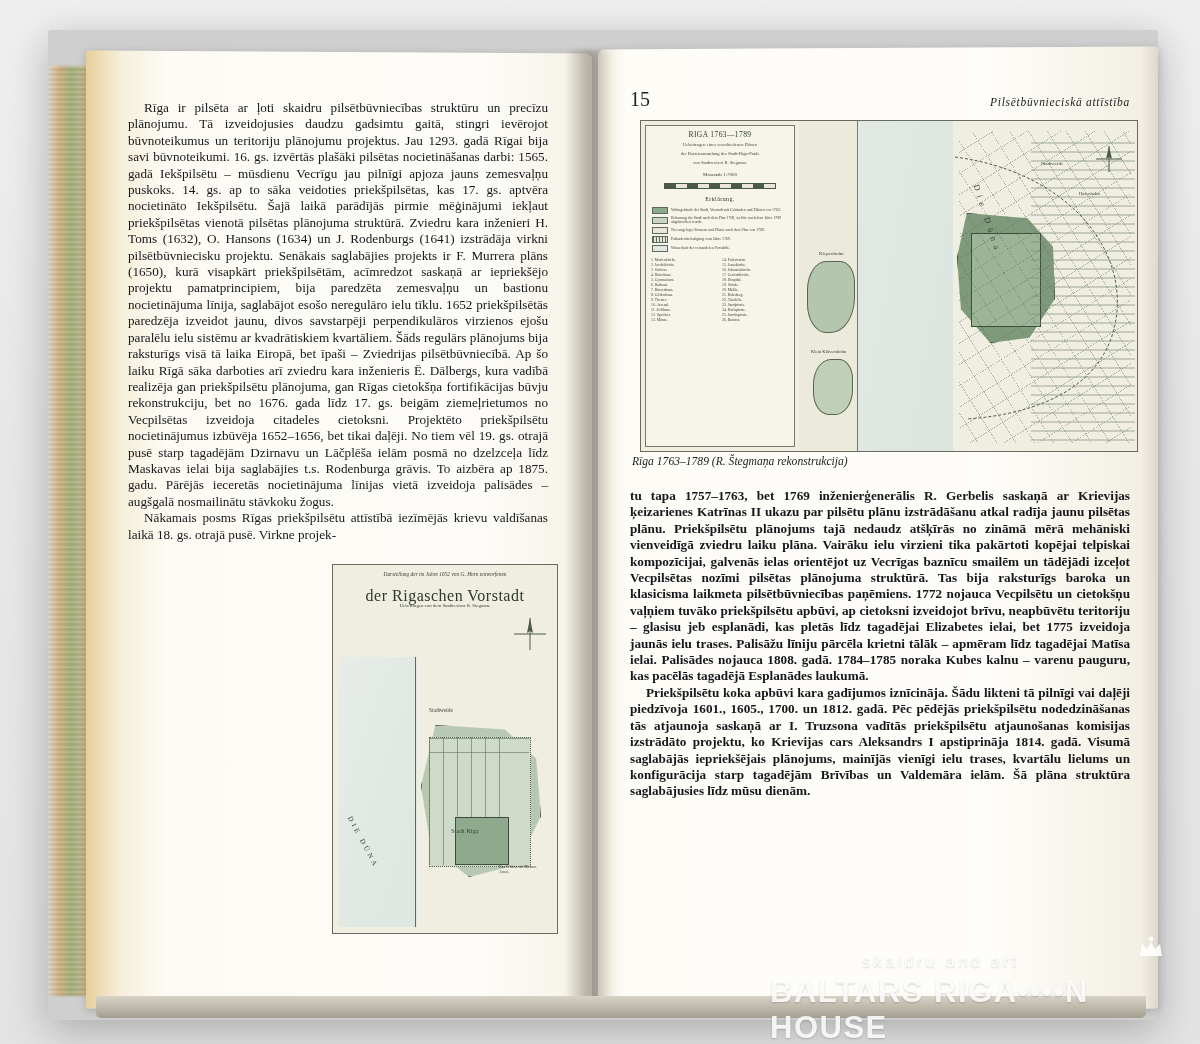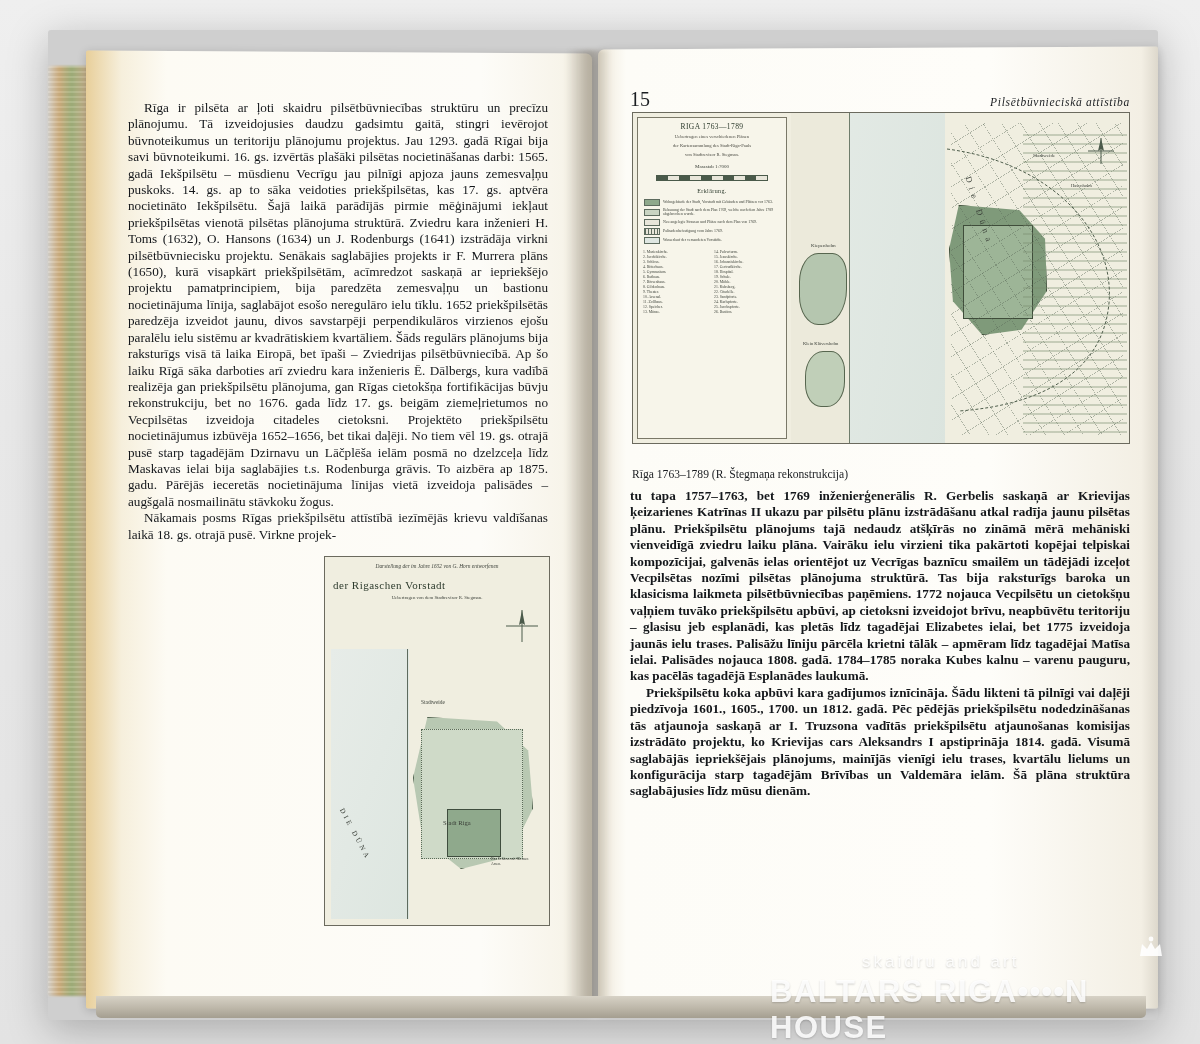--- a/index.html
+++ b/index.html
@@ -91,24 +91,24 @@
   
   .runhead{
     position:absolute;left:630px;top:88px;width:500px;
     display:flex;justify-content:space-between;align-items:baseline;
     font-size:12.5px;color:#1a1d21;
   }
   .runhead .folio{font-size:20px;}
   .runhead .rh-title{font-style:italic;letter-spacing:.7px;font-size:11.5px;}
 
   
-  figure{margin:0;}
+  figure{margin:8px;}
   .cap{
-    font-size:11.6px;line-height:14px;color:#1a1d21;
-    margin-top:18px;
+    font-style:italic;font-size:11.6px;line-height:14px;color:#1a1d21;
+    margin-top:5px;
   }
 
   
   .fig-map-top{
     position:absolute;left:632px;top:112px;width:496px;height:330px;
     border:1px solid #6b6a5e;background:#f3f1e6;
     box-shadow:inset 0 0 0 1px #fff;
     overflow:hidden;
   }
   .cap-top{position:absolute;left:632px;top:450px;width:496px;}
@@ -172,21 +172,21 @@
   <div class="block-edge"></div>
 
   <div class="col l-col">
     <p class="body indent">Rīga ir pilsēta ar ļoti skaidru pilsētbūvniecības struktūru un precīzu plānojumu. Tā izveidojusies daudzu gadsimtu gaitā, stingri ievērojot būvnoteikumus un teritoriju plānojumu projektus. Jau 1293. gadā Rīgai bija savi būvnoteikumi. 16. gs. izvērtās plašāki pilsētas nocietināšanas darbi: 1565. gadā Iekšpilsētu – mūsdienu Vecrīgu jau pilnīgi apjoza jauns zemesvaļņu puskoks. 14. gs. ap to sāka veidoties priekšpilsētas, kas 17. gs. aptvēra nocietināto Iekšpilsētu. Šajā laikā parādījās pirmie mēģinājumi iekļaut priekšpilsētas vienotā pilsētas plānojuma struktūrā. Zviedru kara inženieri H. Toms (1632), O. Hansons (1634) un J. Rodenburgs (1641) izstrādāja virkni pilsētbūvniecisku projektu. Senākais saglabājies projekts ir F. Murrera plāns (1650), kurā visapkārt priekšpilsētām, acīmredzot saskaņā ar iepriekšējo projektu pamatprincipiem, bija paredzēta zemesvaļņu un bastionu nocietinājuma līnija, saglabājot esošo neregulāro ielu tīklu. 1652 priekšpilsētās paredzēja izveidot jaunu, divos savstarpēji perpendikulāros virzienos ejošu paralēlu ielu sistēmu ar kvadrātiskiem kvartāliem. Šāds regulārs plānojums bija raksturīgs visā tā laika Eiropā, bet īpaši – Zviedrijas pilsētbūvniecībā. Ap šo laiku Rīgā sāka darboties arī zviedru kara inženieris Ē. Dālbergs, kura vadībā realizēja gan priekšpilsētu plānojuma, gan Rīgas cietokšņa fortifikācijas būvju rekonstrukciju, bet no 1676. gada līdz 17. gs. beigām ziemeļrietumos no Vecpilsētas izveidoja citadeles cietoksni. Projektēto priekšpilsētu nocietinājumus izbūvēja 1652–1656, bet tikai daļēji. No tiem vēl 19. gs. otrajā pusē starp tagadējām Dzirnavu un Lāčplēša ielām posmā no dzelzceļa līdz Maskavas ielai bija saglabājies t.s. Rodenburga grāvis. To aizbēra ap 1875. gadu. Pārējās ieceretās nocietinājuma līnijas vietā izveidoja palisādes – augšgalā nosmailinātu stāvkoku žogus.</p>
     <p class="body">Nākamais posms Rīgas priekšpilsētu attīstībā iezīmējās krievu valdīšanas laikā 18. gs. otrajā pusē. Virkne projek-</p>
   </div>
 
   <figure class="fig-map-left">
     <div class="mp land"></div>
     <div class="mtext" style="left:8px;top:6px;width:208px;font-size:5.4px;line-height:7px;text-align:center;font-style:italic;">Darstellung der im Jahre 1652 von G. Horn entworfenen</div>
-    <div class="mtext" style="left:8px;top:22px;width:208px;font-size:11px;text-align:left;letter-spacing:.5px;color:#2c3a2c;">der Rigaschen Vorstadt</div>
+    <div class="mtext" style="left:8px;top:22px;width:208px;font-size:16px;text-align:center;letter-spacing:.5px;color:#2c3a2c;">der Rigaschen Vorstadt</div>
     <div class="mtext" style="left:8px;top:38px;width:208px;font-size:4.8px;text-align:center;">Uebertragen von dem Stadtrevisor R. Stegman.</div>
 
     <svg style="position:absolute;right:10px;top:52px;" width="34" height="34">
       <line x1="17" y1="1" x2="17" y2="33" stroke="#4b5a4b" stroke-width="1"></line>
       <line x1="1" y1="17" x2="33" y2="17" stroke="#4b5a4b" stroke-width="1"></line>
       <polygon points="17,1 20,16 17,14 14,16" fill="#4b5a4b"></polygon>
     </svg>
 
     <div style="position:absolute;left:6px;top:92px;width:78px;height:270px;background:linear-gradient(110deg,#e7ece8 0%,#dde6e0 100%);"></div>
     <div class="thinline" style="left:82px;top:92px;width:1px;height:270px;"></div>

